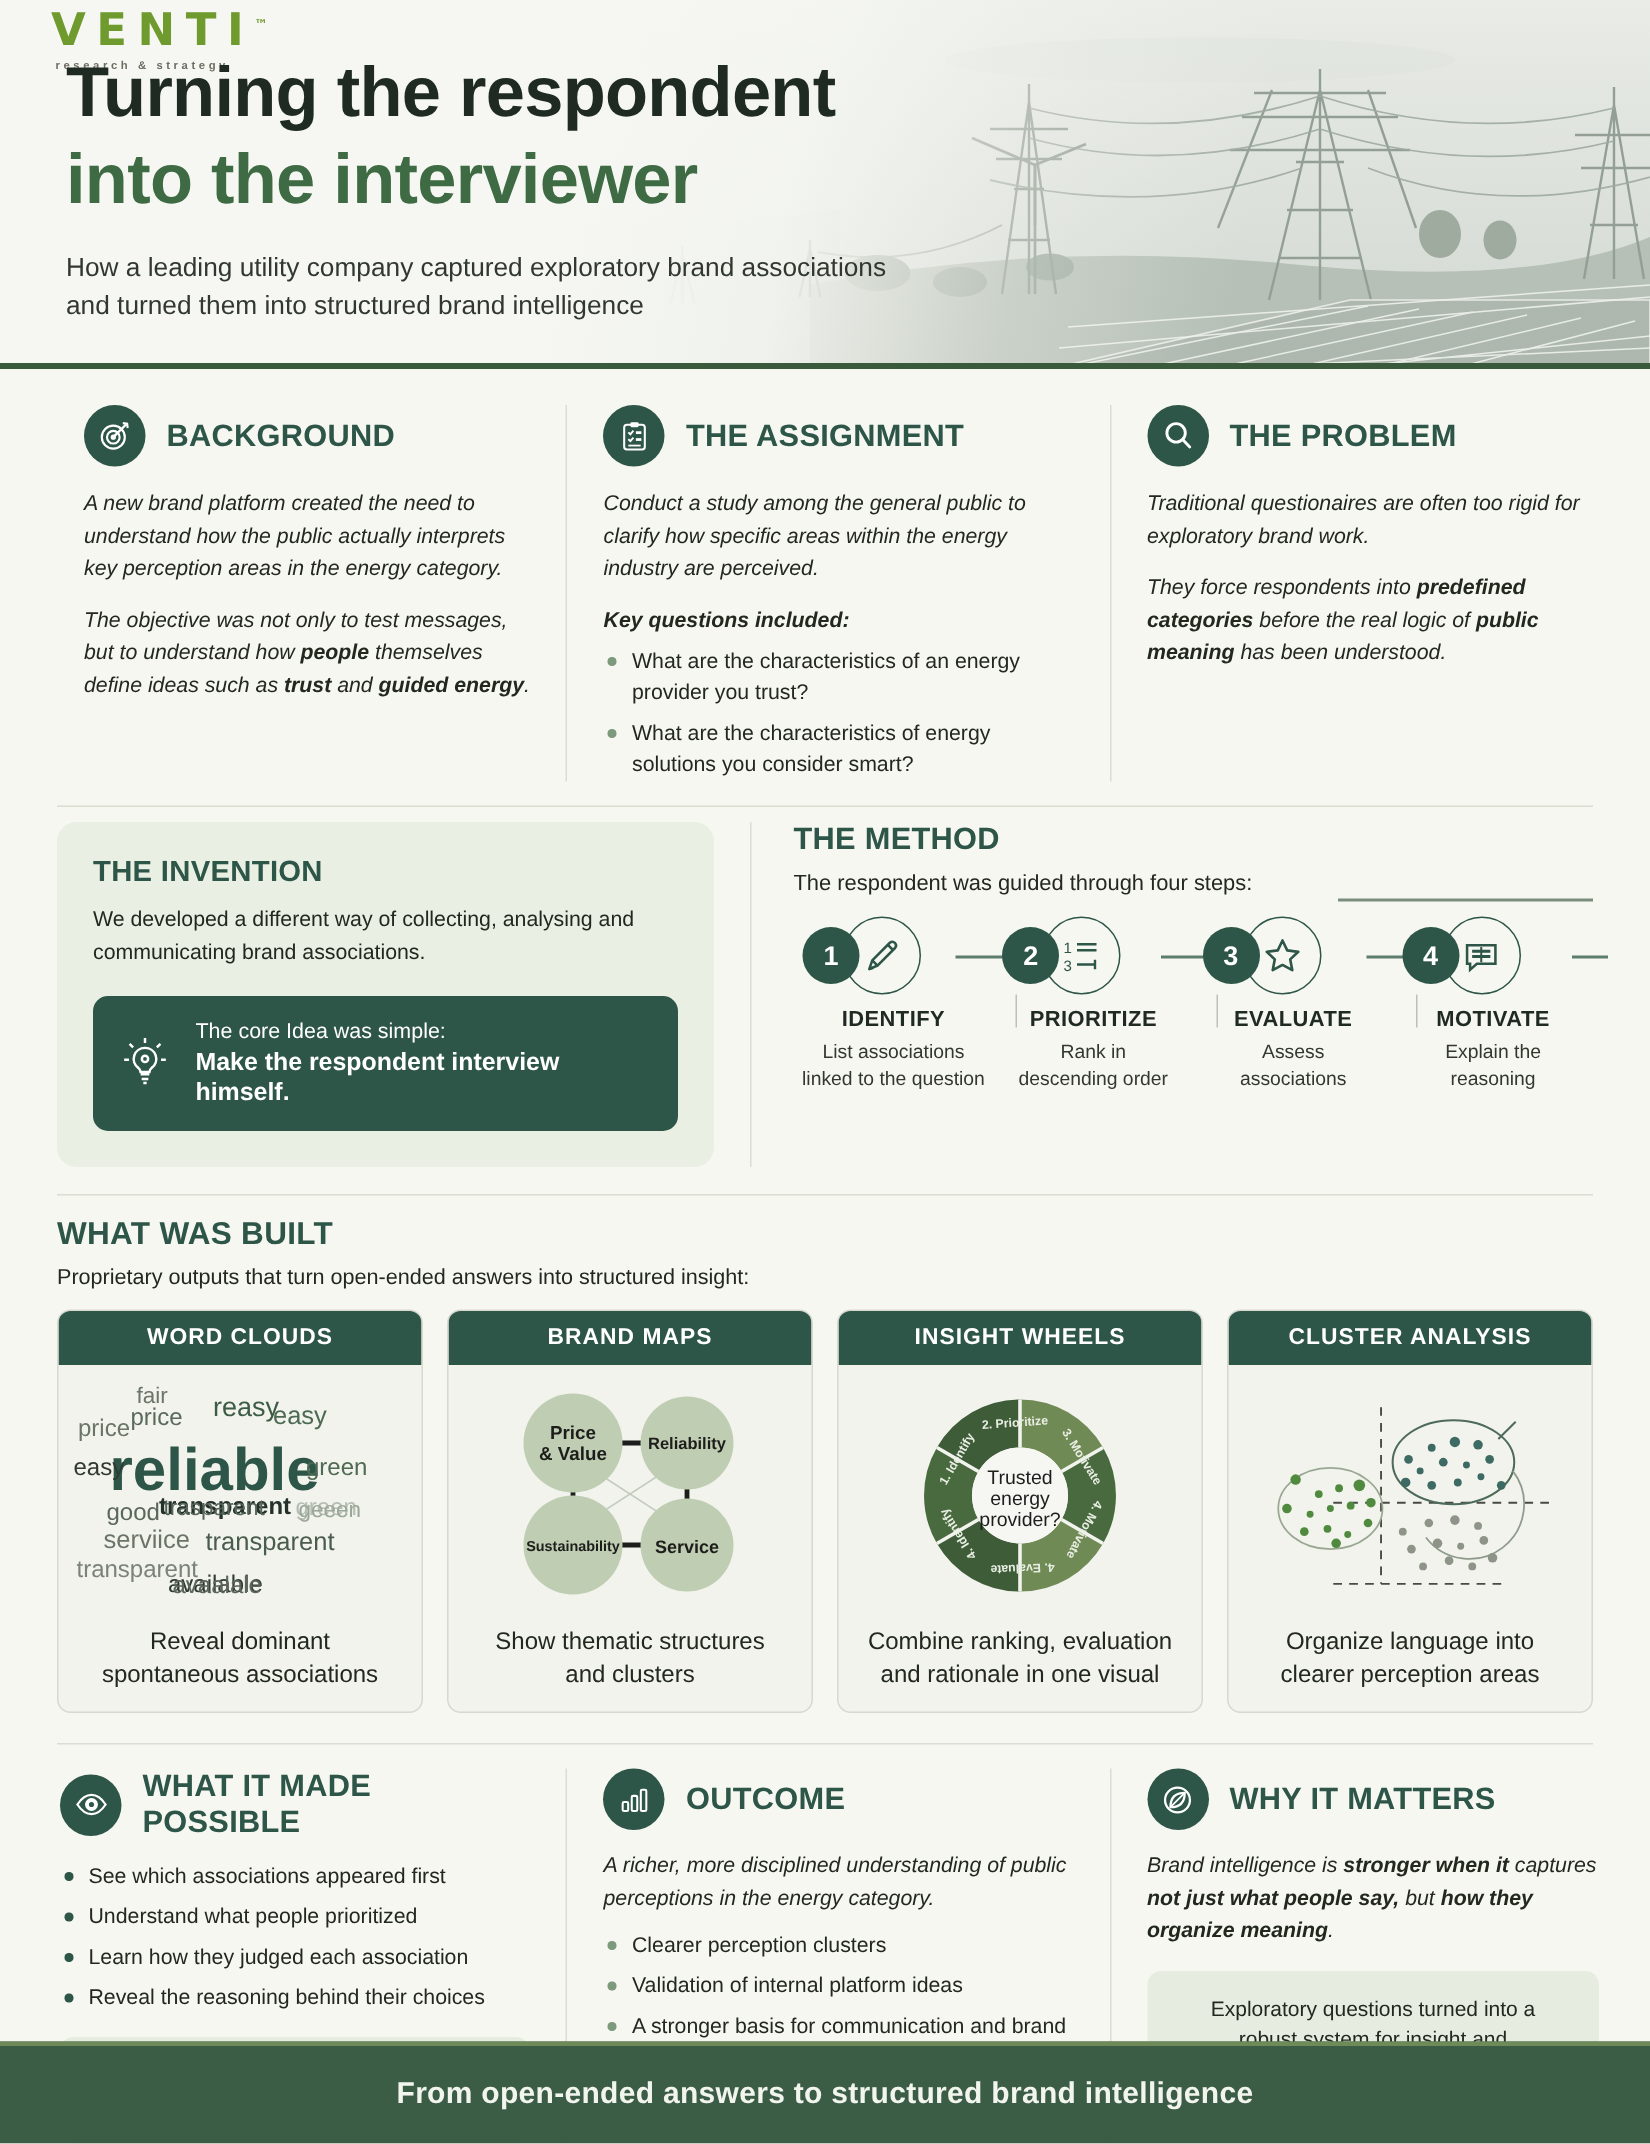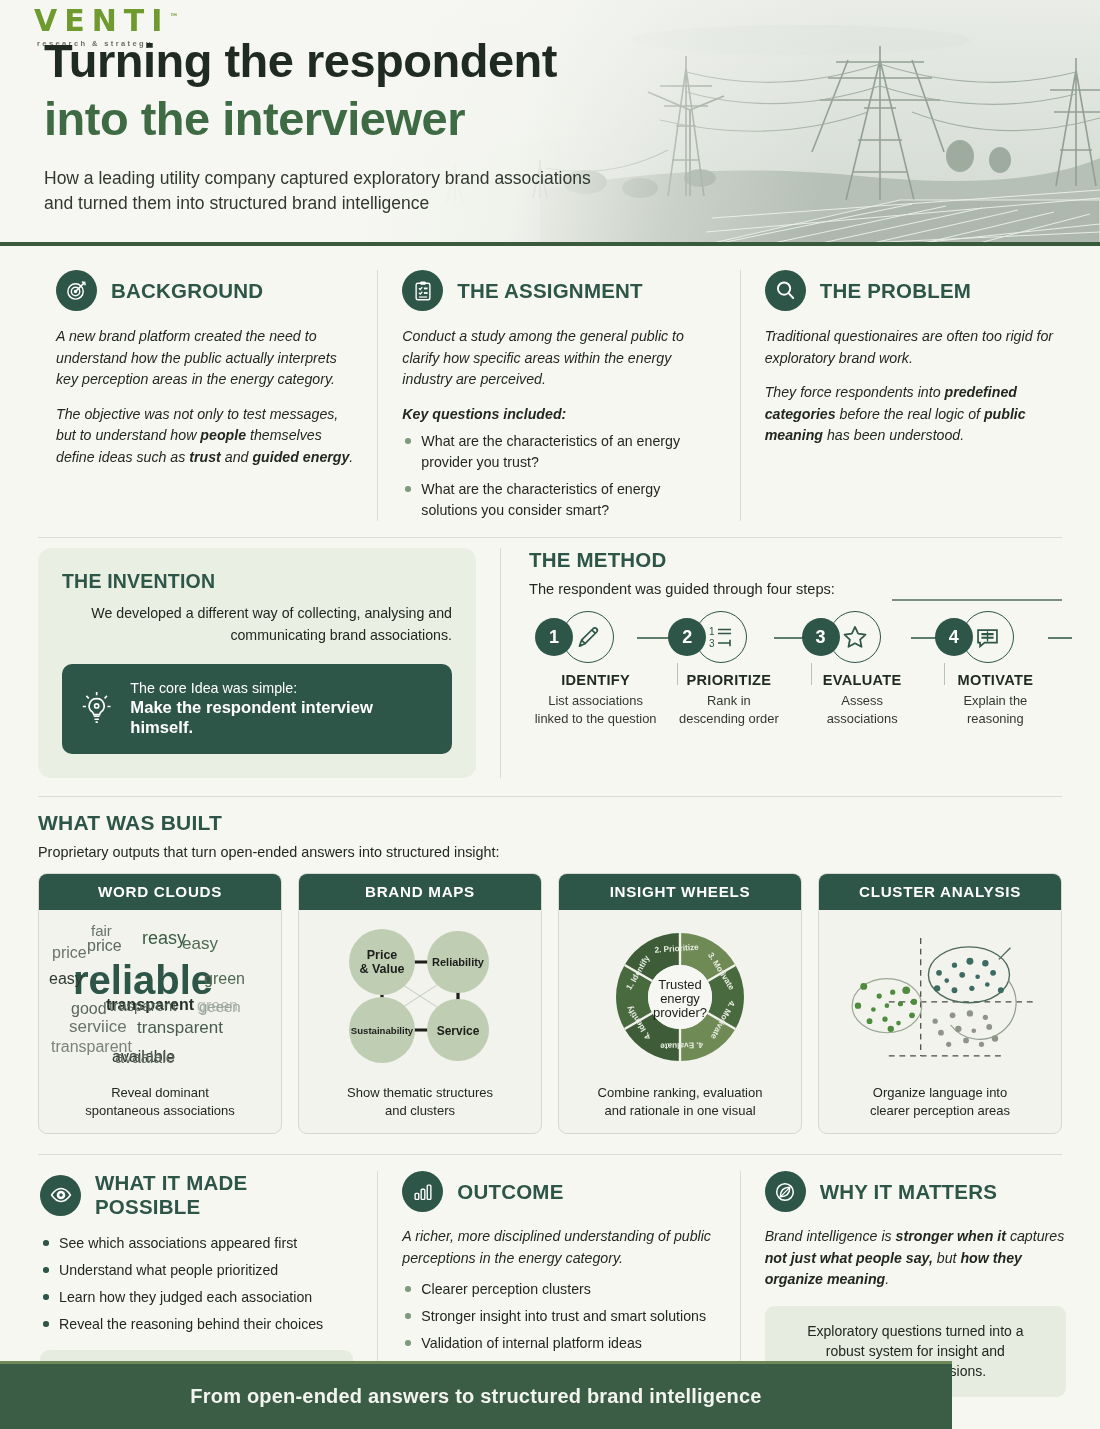--- a/index.html
+++ b/index.html
@@ -82,21 +82,21 @@
   .col p.body, .col ul { margin-top:0; }
   .col .txt { margin-top:15px; }
 
   
   .mid { display:flex; padding:10px 0 18px 0; }
   .inv-wrap { width:500px; padding:0 24px 0 38px; }
   .inv-card {
     background:#e9efe3; border-radius:13px; padding:22px 24px 24px 24px;
   }
   .inv-card h3 { font-size:19.5px;font-weight:700;color:#2d5548; letter-spacing:.2px;}
-  .inv-card p { font-size:14.2px;line-height:1.5;margin-top:10px;color:#23281f;text-align:right;}
+  .inv-card p { font-size:14.2px;line-height:1.5;margin-top:10px;color:#23281f;}
   .core-box {
     margin-top:18px; background:#2d5548; color:#fff;
     border-radius:10px; padding:16px 18px; display:flex; align-items:center; gap:17px;
   }
   .core-box .ct1 { font-size:14.3px; font-weight:400; }
   .core-box .ct2 { font-size:16.6px; font-weight:700; margin-top:2px; }
 
   .meth-wrap { flex:1; padding:0 38px 0 28px; }
   .meth-wrap h3 { font-size:20.5px;font-weight:700;color:#2d5548;letter-spacing:.2px;}
   .meth-wrap .lead { font-size:14.6px; margin-top:9px; color:#23281f; }
@@ -129,40 +129,40 @@
   .card {
     flex:1; border:1px solid #d7d9cf; border-radius:9px; overflow:hidden;
     background:#f1f3ec;
   }
   .card-head {
     background:#2d5548; color:#fff; text-align:center;
     font-size:15.2px; font-weight:700; letter-spacing:.7px; padding:9px 0 10px 0;
   }
   .card-body { padding:8px 10px 14px 10px; }
   .card-fig { height:158px; position:relative; }
-  .card-cap { text-align:center; font-size:13px;line-height:1.35;color:#23281f; margin-top:8px;}
+  .card-cap { text-align:center; font-size:16px;line-height:1.35;color:#23281f; margin-top:8px;}
 
   
   .wc { position:relative; width:100%; height:100%; }
   .wc span { position:absolute; white-space:nowrap; font-family:"Liberation Sans",sans-serif; }
 
   
   .bot3 { display:flex; padding:16px 0 10px 0; }
   .bcol { padding:0 24px; }
   .bcol.b1 { width:378px; padding-left:40px;}
   .bcol.b2 { width:362px; }
   .bcol.b3 { width:360px; padding-right:34px;}
   .note-box {
     margin-top:15px; background:#e7ece1; border-radius:9px;
     padding:15px 16px; text-align:center; font-size:14px; line-height:1.45; color:#23281f;
   }
 
   
   .footer {
-    position:absolute; left:0; bottom:0; width:952px; height:68px;
+    position:absolute; left:0; bottom:0; width:1100px; height:68px;
     background:#3b5c45; display:flex; align-items:center; justify-content:center;
     border-top:3px solid #6d8a58;
   }
   .footer span { color:#f2f4ee; font-size:20px; font-weight:700; letter-spacing:.2px; }
 </style>
 </head>
 <body>
 
 <div class="page">
 
@@ -647,21 +647,20 @@
             <rect x="3.4" y="13.5" width="4" height="6.5" rx="1"></rect>
             <rect x="10" y="9" width="4" height="11" rx="1"></rect>
             <rect x="16.6" y="4.5" width="4" height="15.5" rx="1"></rect>
           </svg>
         </div>
         <div class="sec-title">OUTCOME</div>
       </div>
       <p class="body" style="margin-top:14px;">A richer, more disciplined understanding of public perceptions in the energy category.</p>
       <ul class="bul" style="margin-top:10px;">
         <li>Clearer perception clusters</li>
-        <li>Stronger insight into trust and smart solutions</li>
         <li>Validation of internal platform ideas</li>
         <li>A stronger basis for communication and brand development</li>
       </ul>
     </div>
 
     <div class="vr"></div>
 
     <div class="bcol b3">
       <div class="sec-head">
         <div class="sec-icon">

